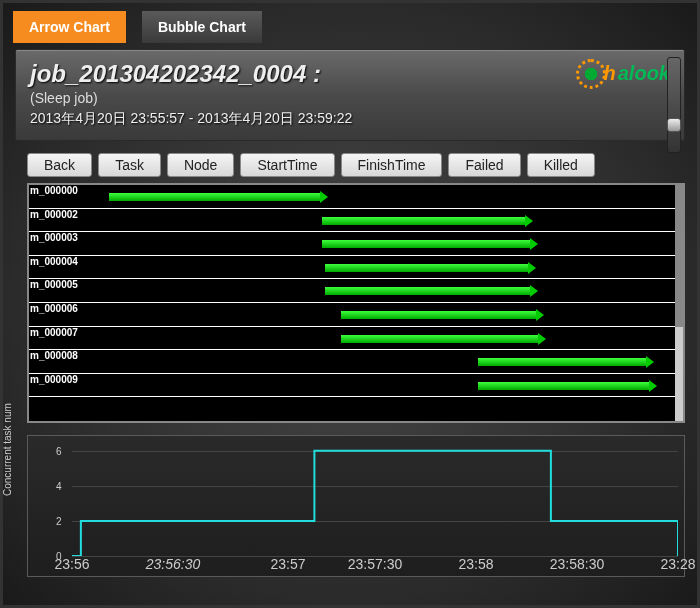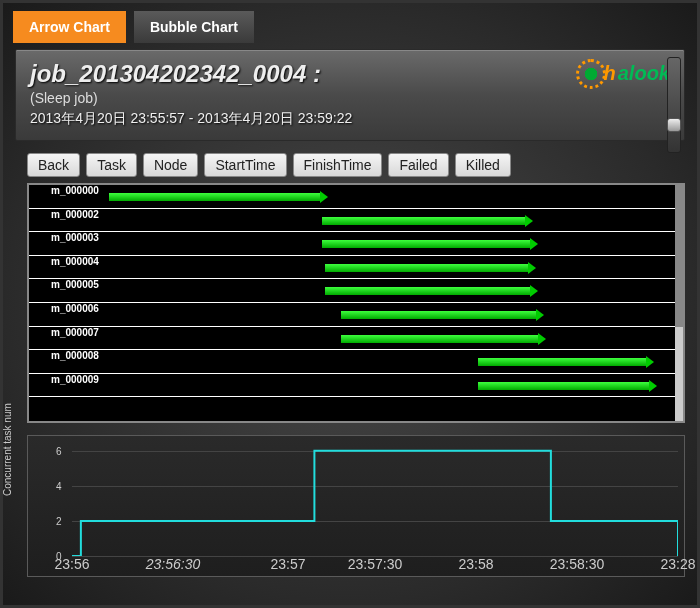--- a/index.html
+++ b/index.html
@@ -14,21 +14,21 @@
   .outer {
     background: radial-gradient(ellipse at center, #4a4a4a 0%, #2a2a2a 70%, #1a1a1a 100%);
     width: 694px;
     height: 602px;
     margin: 3px;
     position: relative;
   }
   .tabs {
     display: flex;
     padding: 8px 0 0 10px;
-    gap: 8px;
+    gap: 16px;
   }
   .tab {
     padding: 8px 16px;
     font-size: 14px;
     font-weight: bold;
     color: #fff;
     cursor: pointer;
   }
   .tab-active { background: #f68b1f; }
   .tab-inactive { background: linear-gradient(#5a5a5a, #3a3a3a); }
@@ -85,21 +85,21 @@
   }
   .btn-row {
     display: flex;
     gap: 6px;
     margin: 12px 12px 6px 24px;
   }
   .btn {
     background: linear-gradient(#f5f5f5, #d8d8d8);
     border: 1px solid #888;
     border-radius: 3px;
-    padding: 3px 10px;
+    padding: 3px 16px;
     font-size: 14px;
     color: #222;
     cursor: pointer;
   }
   .gantt-area {
     margin: 2px 12px 0 24px;
     border: 2px solid #888;
     background: #000;
     position: relative;
     height: 240px;
@@ -121,21 +121,21 @@
     top: 0; height: 60%;
     background: #888;
   }
   .task-row {
     height: 23.6px;
     border-bottom: 1px solid #fff;
     position: relative;
   }
   .task-label {
     position: absolute;
-    left: 22px; top: 0;
+    left: 1px; top: 0;
     font-size: 10px;
     color: #fff;
     font-weight: bold;
   }
   .task-bar {
     position: absolute;
     top: 8px;
     height: 8px;
     background: linear-gradient(#3dff3d, #0a0);
   }

